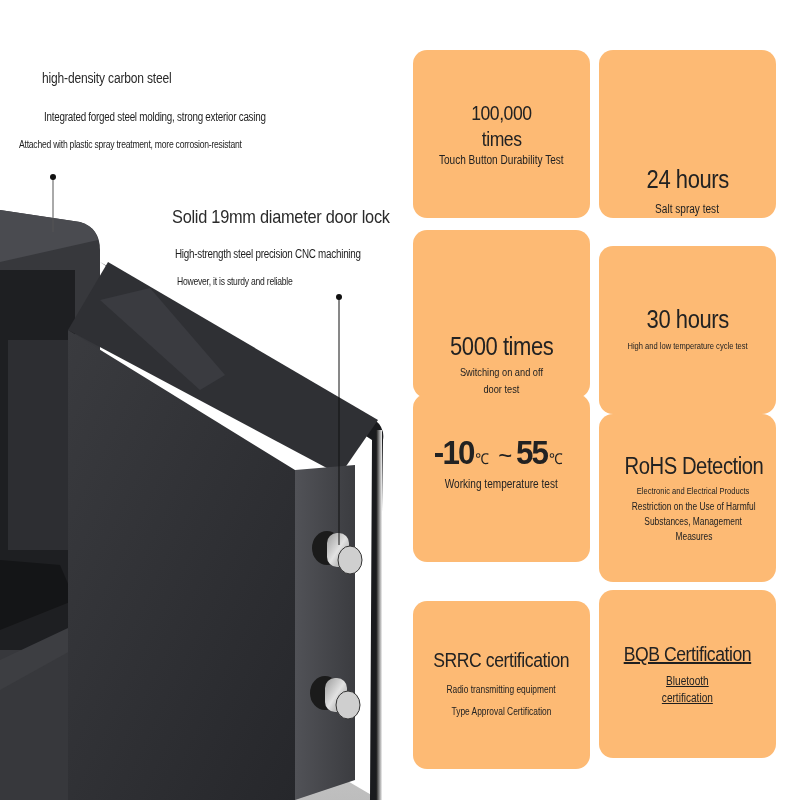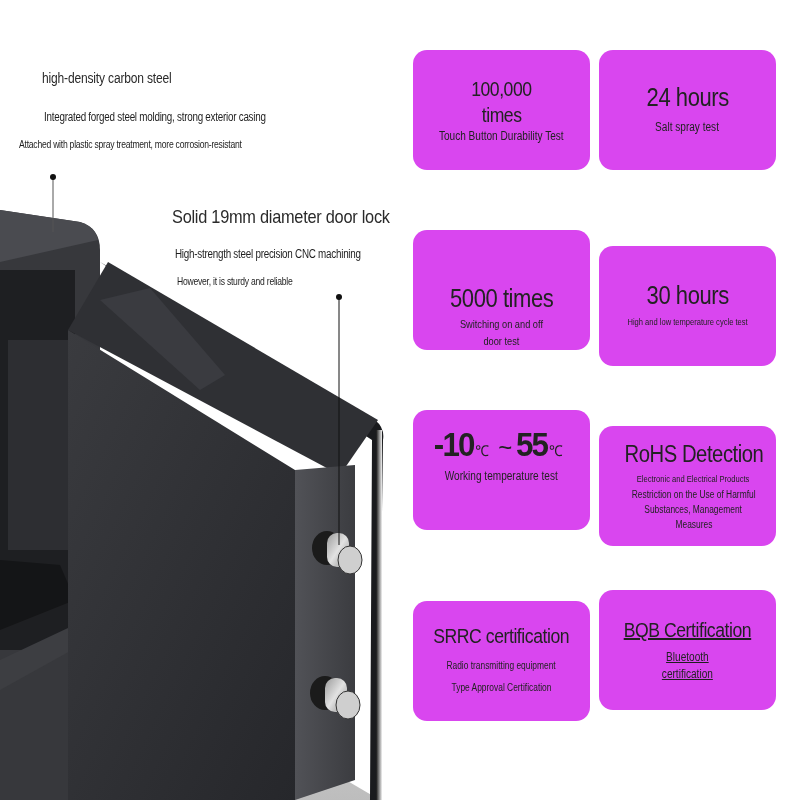--- a/index.html
+++ b/index.html
@@ -8,22 +8,22 @@
 
     .safe-illustration { position: absolute; left: 0; top: 0; width: 410px; height: 800px; }
 
     .annot { position: absolute; white-space: nowrap; color: #2a2a2a; font-family: "Liberation Sans", sans-serif; transform-origin: left top; }
     .annot-title { font-size: 14px; letter-spacing: -0.2px; transform: scaleX(0.86); }
     .annot-line { font-size: 12px; letter-spacing: -0.3px; transform: scaleX(0.82); color: #1e1e1e; }
     .annot-small { font-size: 11px; letter-spacing: -0.3px; transform: scaleX(0.78); color: #1e1e1e; }
     .annot-big { font-size: 19px; letter-spacing: -0.3px; transform: scaleX(0.86); color: #2a2a2a; }
 
     .card {
-      position: absolute; width: 177px; height: 120px;
-      background: #d946ef; border-radius: 14px;
+      position: absolute; width: 177px; height: 168px;
+      background: #fdba74; border-radius: 14px;
       display: flex; flex-direction: column; align-items: center; justify-content: center;
       text-align: center; color: #1f1f1f; overflow: hidden;
     }
     .card .headline { font-size: 25px; line-height: 27px; letter-spacing: -0.5px; transform: scaleX(0.88); white-space: nowrap; color: #222; }
     .card .headline.medium { font-size: 20px; line-height: 26px; }
     .card .sub { font-size: 12px; line-height: 17px; transform: scaleX(0.84); white-space: nowrap; color: #222; }
     .card .sub.tiny { font-size: 9px; line-height: 15px; }
     .card .sub.mid { font-size: 10px; line-height: 15px; }
     .card .temp { display: flex; align-items: baseline; font-weight: bold; color: #222; letter-spacing: -2px; transform: scaleX(0.92); white-space: nowrap; margin-bottom: 4px; }
     .card .temp .num { font-size: 34px; }
@@ -102,48 +102,48 @@
 <div class="annot annot-big" style="left:172px; top:206px;">Solid 19mm diameter door lock</div>
 <div class="annot annot-line" style="left:175px; top:247px;">High-strength steel precision CNC machining</div>
 <div class="annot annot-small" style="left:177px; top:275px;">However, it is sturdy and reliable</div>
 
 <div class="card" style="left:413px; top:50px;">
   <div class="headline medium">100,000</div>
   <div class="headline medium">times</div>
   <div class="sub">Touch Button Durability Test</div>
 </div>
 
-<div class="card" style="left:599px; top:50px;">
+<div class="card" style="left:599px; top:50px;justify-content:flex-end;">
   <div class="headline" style="margin-bottom:8px;">24 hours</div>
   <div class="sub">Salt spray test</div>
 </div>
 
 <div class="card" style="left:413px; top:230px;justify-content:flex-end;">
   <div class="headline" style="margin-bottom:4px;">5000 times</div>
   <div class="sub" style="font-size:11px;">Switching on and off</div>
   <div class="sub" style="font-size:11px;">door test</div>
 </div>
 
 <div class="card" style="left:599px; top:246px;">
   <div class="headline" style="margin-bottom:6px;">30 hours</div>
   <div class="sub tiny">High and low temperature cycle test</div>
 </div>
 
-<div class="card" style="left:413px; top:410px;">
+<div class="card" style="left:413px; top:394px;">
   <div class="temp">
     <span class="num">-10</span>
     <span class="unit">℃</span>
     <span class="tilde">~</span>
     <span class="num">55</span>
     <span class="unit">℃</span>
   </div>
   <div class="sub" style="margin-bottom:30px;">Working temperature test</div>
 </div>
 
-<div class="card" style="left:599px; top:426px;padding-left:12px;">
+<div class="card" style="left:599px; top:414px;padding-left:12px;">
   <div class="headline" style="font-size:23px; margin-bottom:4px;">RoHS Detection</div>
   <div class="sub tiny">Electronic and Electrical Products</div>
   <div class="sub mid">Restriction on the Use of Harmful</div>
   <div class="sub mid">Substances, Management</div>
   <div class="sub mid">Measures</div>
 </div>
 
 <div class="card" style="left:413px; top:590px;margin-top:11px;">
   <div class="headline medium" style="margin-bottom:6px;">SRRC certification</div>
   <div class="sub mid" style="line-height:22px;">Radio transmitting equipment</div>

